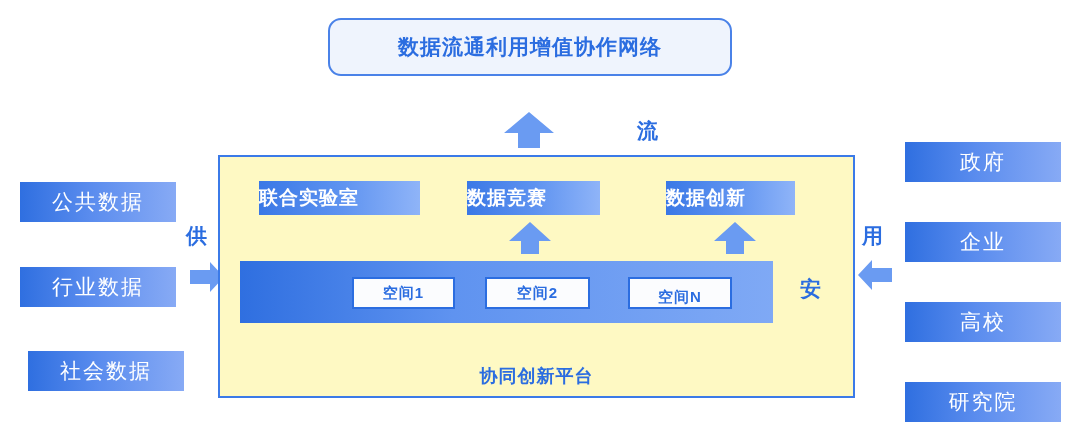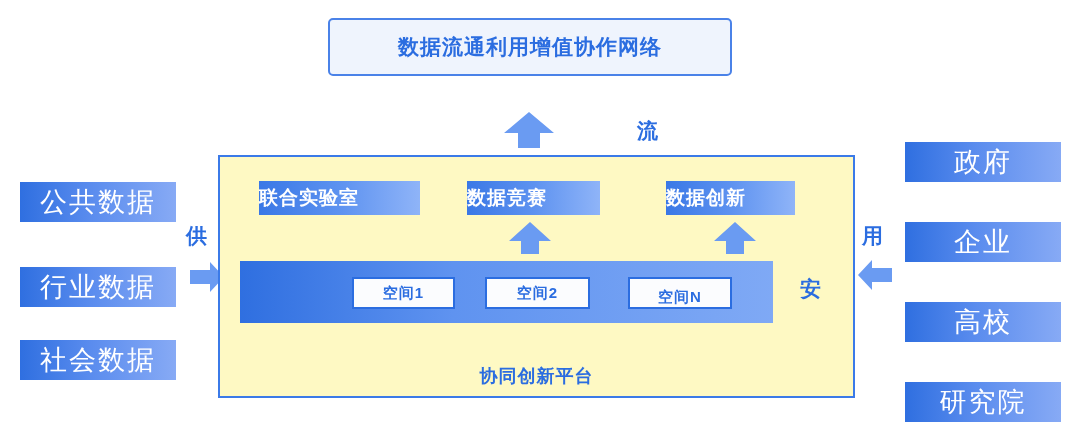--- a/index.html
+++ b/index.html
@@ -20,21 +20,21 @@
 
   
   .title-box {
     position: absolute;
     left: 328px;
     top: 18px;
     width: 404px;
     height: 58px;
     box-sizing: border-box;
     border: 2px solid #4a82e8;
-    border-radius: 5px;
+    border-radius: 13px;
     background: #eff4fd;
     display: flex;
     align-items: center;
     justify-content: center;
   }
   .title-text {
     font-size: 21px;
     font-weight: bold;
     color: #2b6de0;
     letter-spacing: 1px;
@@ -43,30 +43,30 @@
   
   .chip {
     position: absolute;
     box-sizing: border-box;
     background: linear-gradient(to right, #2f6fe0 0%, #5a8cee 45%, #87aaf5 100%);
     display: flex;
     align-items: center;
     justify-content: center;
   }
   .chip-label {
-    font-size: 27px;
+    font-size: 21px;
     color: #ffffff;
     letter-spacing: 2px;
   }
 
   
   .left-chip { left: 20px; width: 156px; height: 40px; }
   #left-chip-0 { top: 182px; }
   #left-chip-1 { top: 267px; }
-  #left-chip-2 { top: 340px; }
+  #left-chip-2 { top: 351px; margin-left: 8px; }
 
   
   .right-chip { left: 905px; width: 156px; height: 40px; }
   #right-chip-0 { top: 142px; }
   #right-chip-1 { top: 222px; }
   #right-chip-2 { top: 302px; }
   #right-chip-3 { top: 382px; }
 
   
   .keyword {

